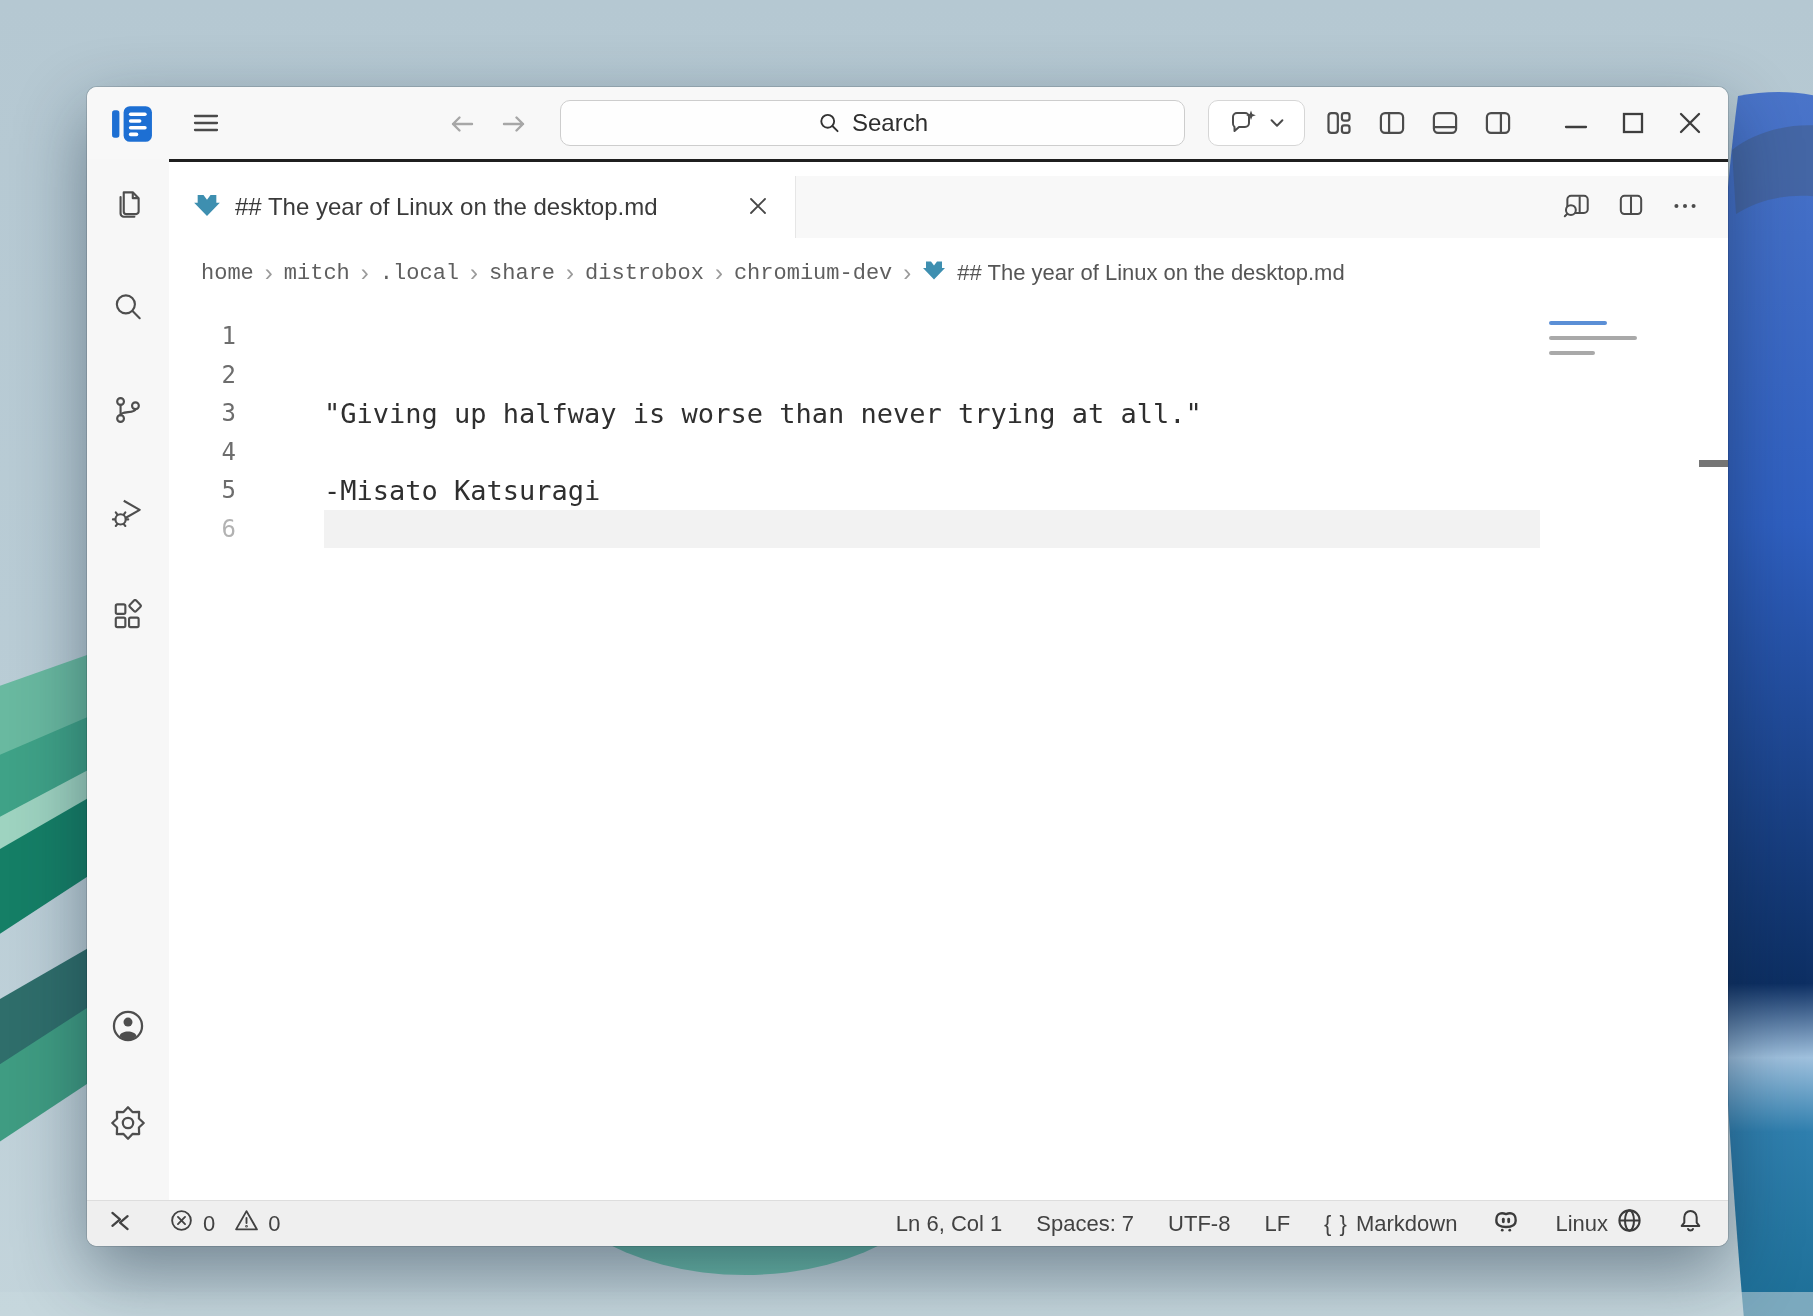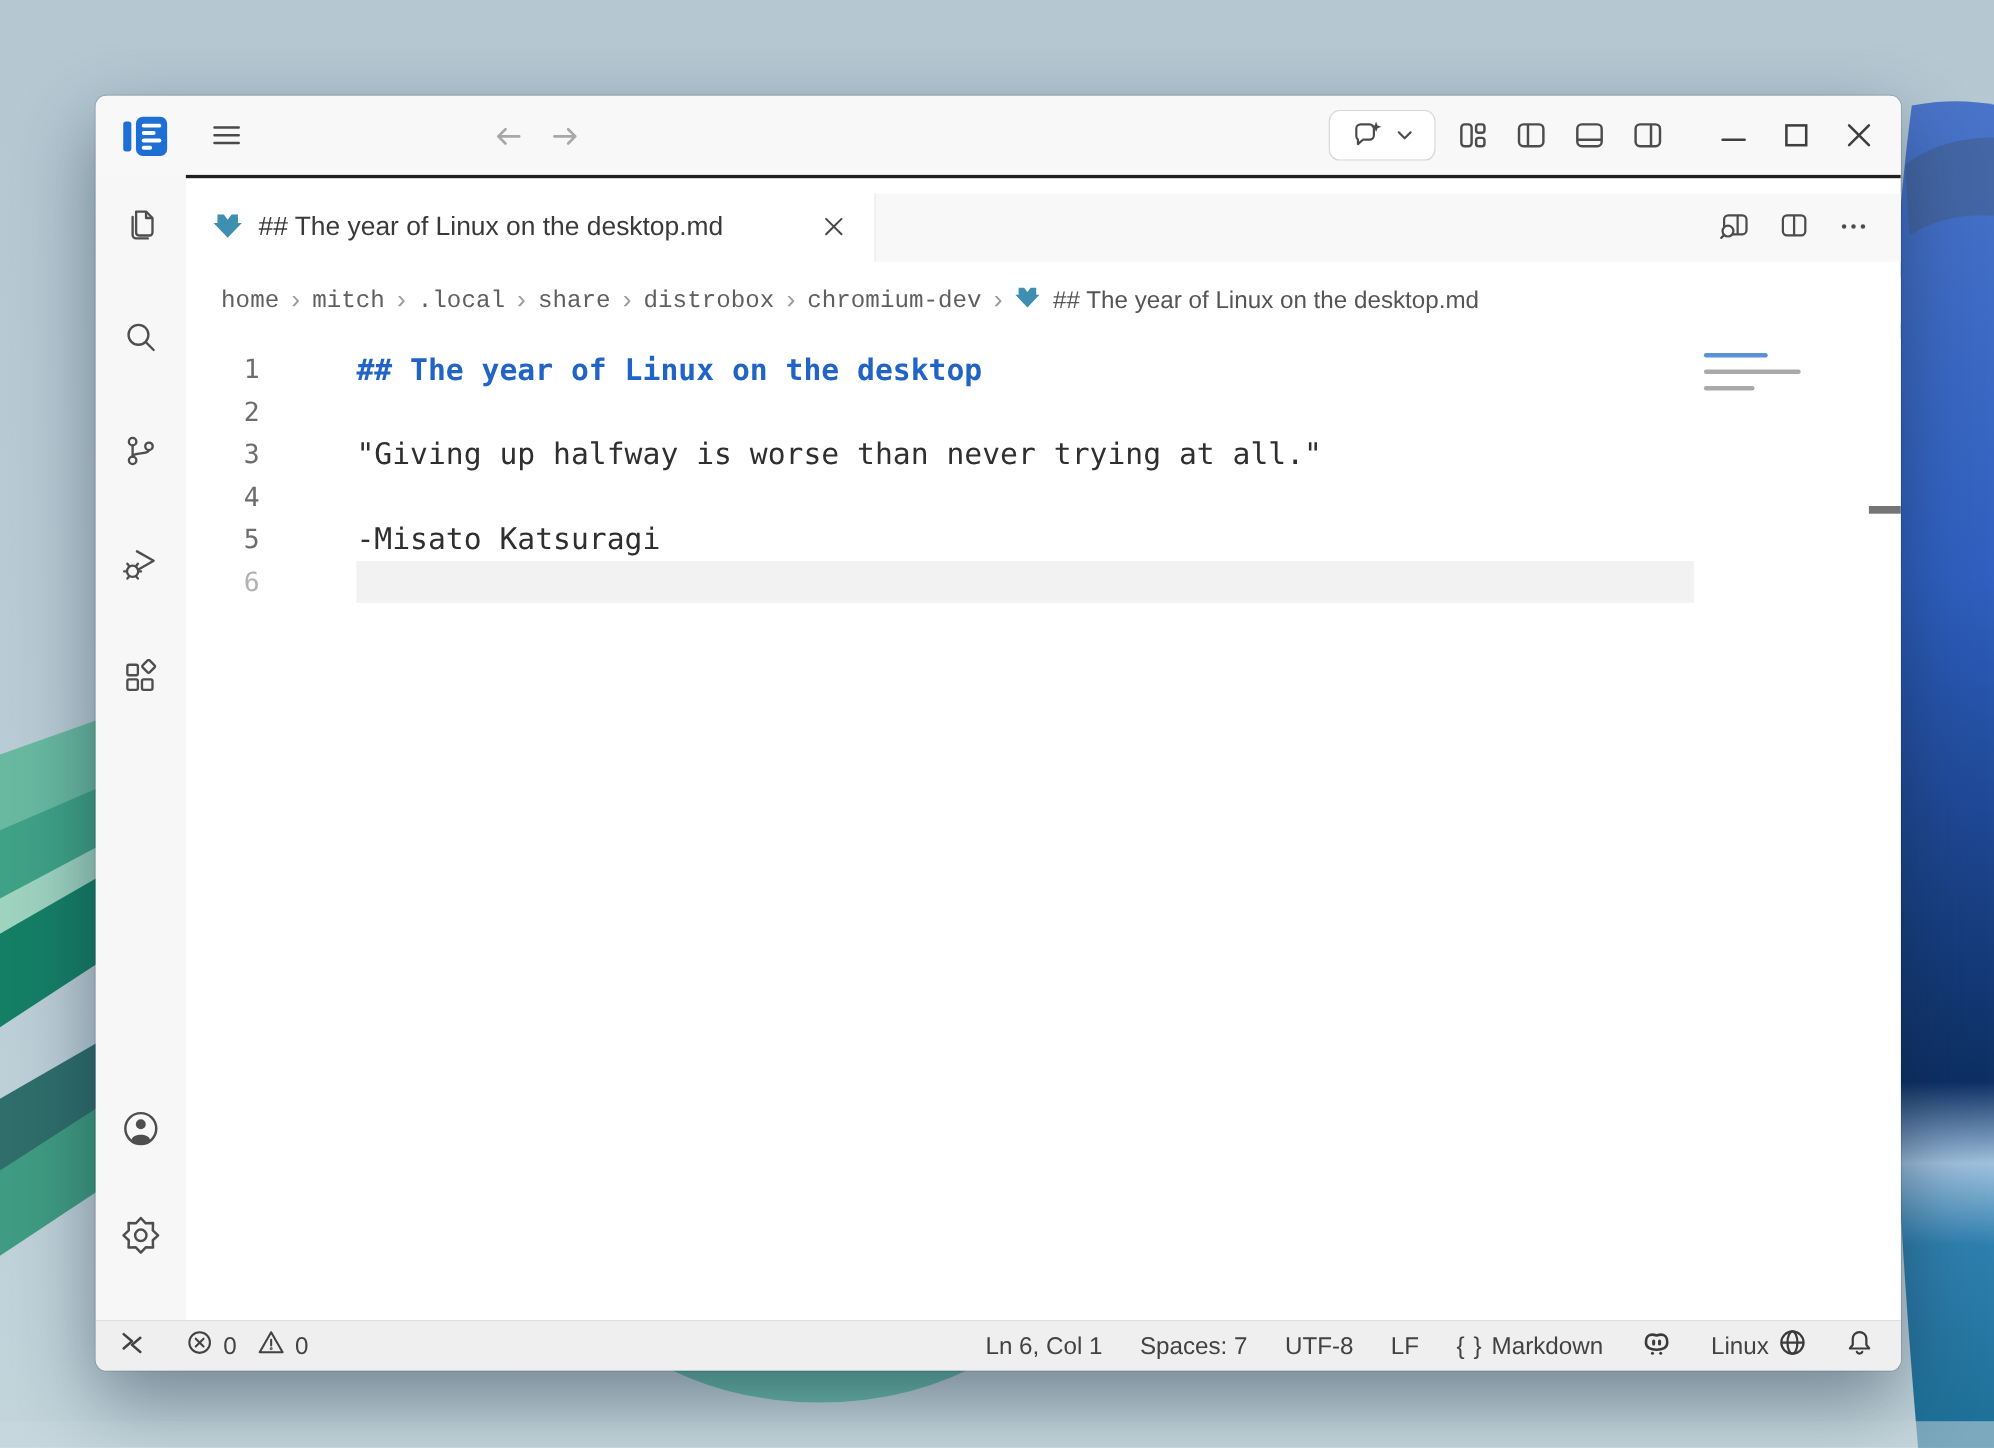--- a/index.html
+++ b/index.html
@@ -153,20 +153,29 @@
           </svg>
         </span>
     </button>
     <button class="tb-abs icon-btn navarrow fwd">
       <span>
           <svg width="30" height="30" viewBox="0 0 30 30" fill="none" stroke="currentColor" stroke-width="2.4" stroke-linecap="round" stroke-linejoin="round">
             <path d="M5 15 H24 M17.5 8.5 L24 15 L17.5 21.5"></path>
           </svg>
         </span>
     </button>
+    <div class="tb-abs searchbox">
+      <span>
+          <svg width="24" height="24" viewBox="0 0 28 28" fill="none" stroke="#333" stroke-width="2.2" stroke-linecap="round">
+            <circle cx="12.5" cy="12" r="7.5"></circle>
+            <path d="M18 17.5 L24 23.5"></path>
+          </svg>
+        </span>
+      <span>Search</span>
+    </div>
     <button class="tb-abs chatbtn">
       <span>
           <svg width="30" height="30" viewBox="0 0 30 30" fill="none" stroke="#4c4c4c" stroke-width="2" stroke-linejoin="round">
             <path d="M5 9 a4 4 0 0 1 4 -4 h8 a4 4 0 0 1 4 4 v6 a4 4 0 0 1 -4 4 h-6 l-4.5 4 v-4 a4.5 4.5 0 0 1 -1.5 -4 z"></path>
             <path d="M23 2.5 L24.3 6 L27.8 7.3 L24.3 8.6 L23 12.1 L21.7 8.6 L18.2 7.3 L21.7 6 Z" fill="#4c4c4c" stroke="none"></path>
           </svg>
         </span>
       <span>
           <svg width="18" height="18" viewBox="0 0 20 20" fill="none" stroke="#4c4c4c" stroke-width="2.2" stroke-linecap="round" stroke-linejoin="round">
             <path d="M4 7 L10 13 L16 7"></path>
@@ -348,21 +357,20 @@
         <span><svg width="24" height="24" viewBox="0 0 24 24">
               <path d="M4,3.5 L9,3.5 L12,7.5 L15,3.5 L20,3.5 L20,10 L23,10 L12,21.5 L1,10 L4,10 Z" fill="#3e8fb0"></path>
             </svg></span>
         <span class="crumb-file">## The year of Linux on the desktop.md</span>
       </div>
 
       <div class="editor">
         <div id="lines">
             <div class="line">
               <span class="ln">1</span>
-              <span class="code heading">## The year of Linux on the desktop</span>
             </div>
             <div class="line">
               <span class="ln">2</span>
               <span class="code"></span>
             </div>
             <div class="line">
               <span class="ln">3</span>
               <span class="code">"Giving up halfway is worse than never trying at all."</span>
             </div>
             <div class="line">

